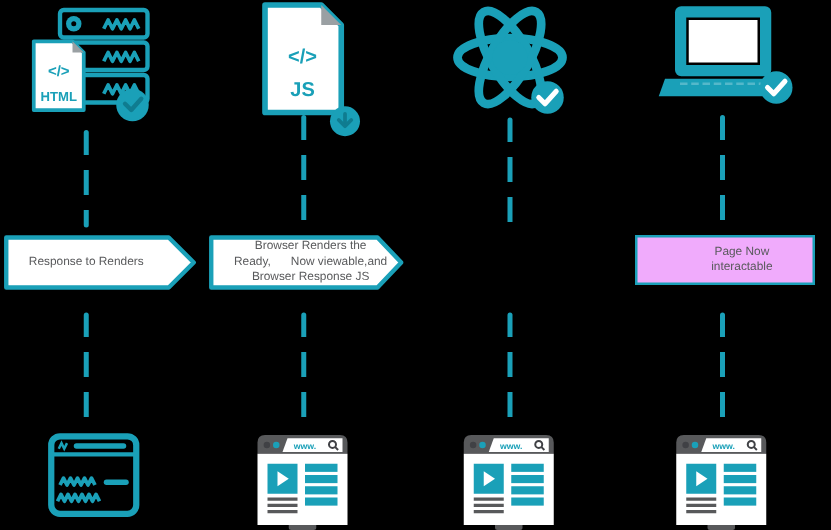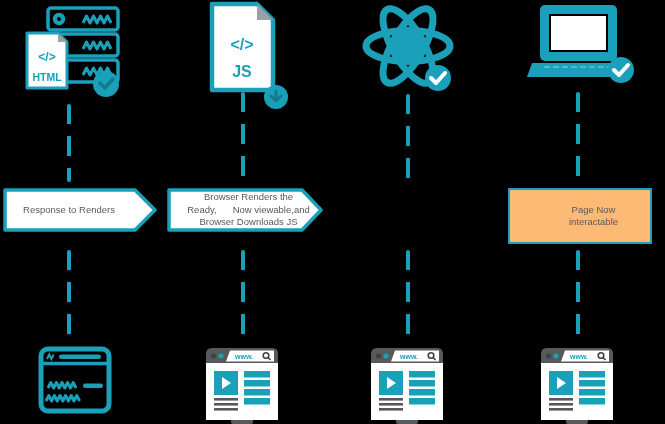--- a/index.html
+++ b/index.html
@@ -24,21 +24,21 @@
   
   .banner{position:absolute;height:44px;}
   .banner svg{position:absolute;left:0;top:0;}
   .banner .txt{
     position:absolute;top:0;height:44px;display:flex;flex-direction:column;
     justify-content:center;align-items:center;text-align:center;
     font-size:9.5px;line-height:12.5px;color:var(--chrome);font-weight:400;
   }
   .banner .txt b{font-weight:400;margin-left:16px;}
   .banner-rect{
-    position:absolute;height:56px;background:#fdba74;border:2px solid var(--accent);
+    position:absolute;height:40px;background:#f0abfc;border:2px solid var(--accent);
     box-sizing:border-box;display:flex;flex-direction:column;justify-content:center;
     align-items:center;text-align:center;font-size:9.5px;line-height:12.5px;color:var(--chrome);padding-left:27px;
   }
   svg text{font-family:"Liberation Sans","DejaVu Sans",sans-serif;font-weight:bold;}
 </style>
 </head>
 <body>
 
 <div id="canvas">
 
@@ -129,21 +129,21 @@
     </div>
   </div>
 
   <div class="banner" style="left:167px;top:188px;width:156px">
     <svg width="156" height="44" viewBox="0 0 156 44">
       <polygon points="2,2 135,2 154,22 135,42 2,42" fill="#fff" stroke="#1AA0B8" stroke-width="3.5" stroke-linejoin="round"></polygon>
     </svg>
     <div class="txt" style="left:14px;width:135px">
       <span>Browser Renders the</span>
       <span><span>Ready,</span><b>Now viewable</b><span>,and</span></span>
-      <span>Browser Downloads JS</span>
+      <span>Browser Response JS</span>
     </div>
   </div>
 
 
   <div class="banner-rect" style="left:508px;top:188px;width:144px">
     <span>Page Now</span>
     <span>interactable</span>
   </div>
 
   <div class="dash" style="left:67px;top:250px;height:88px"></div>

